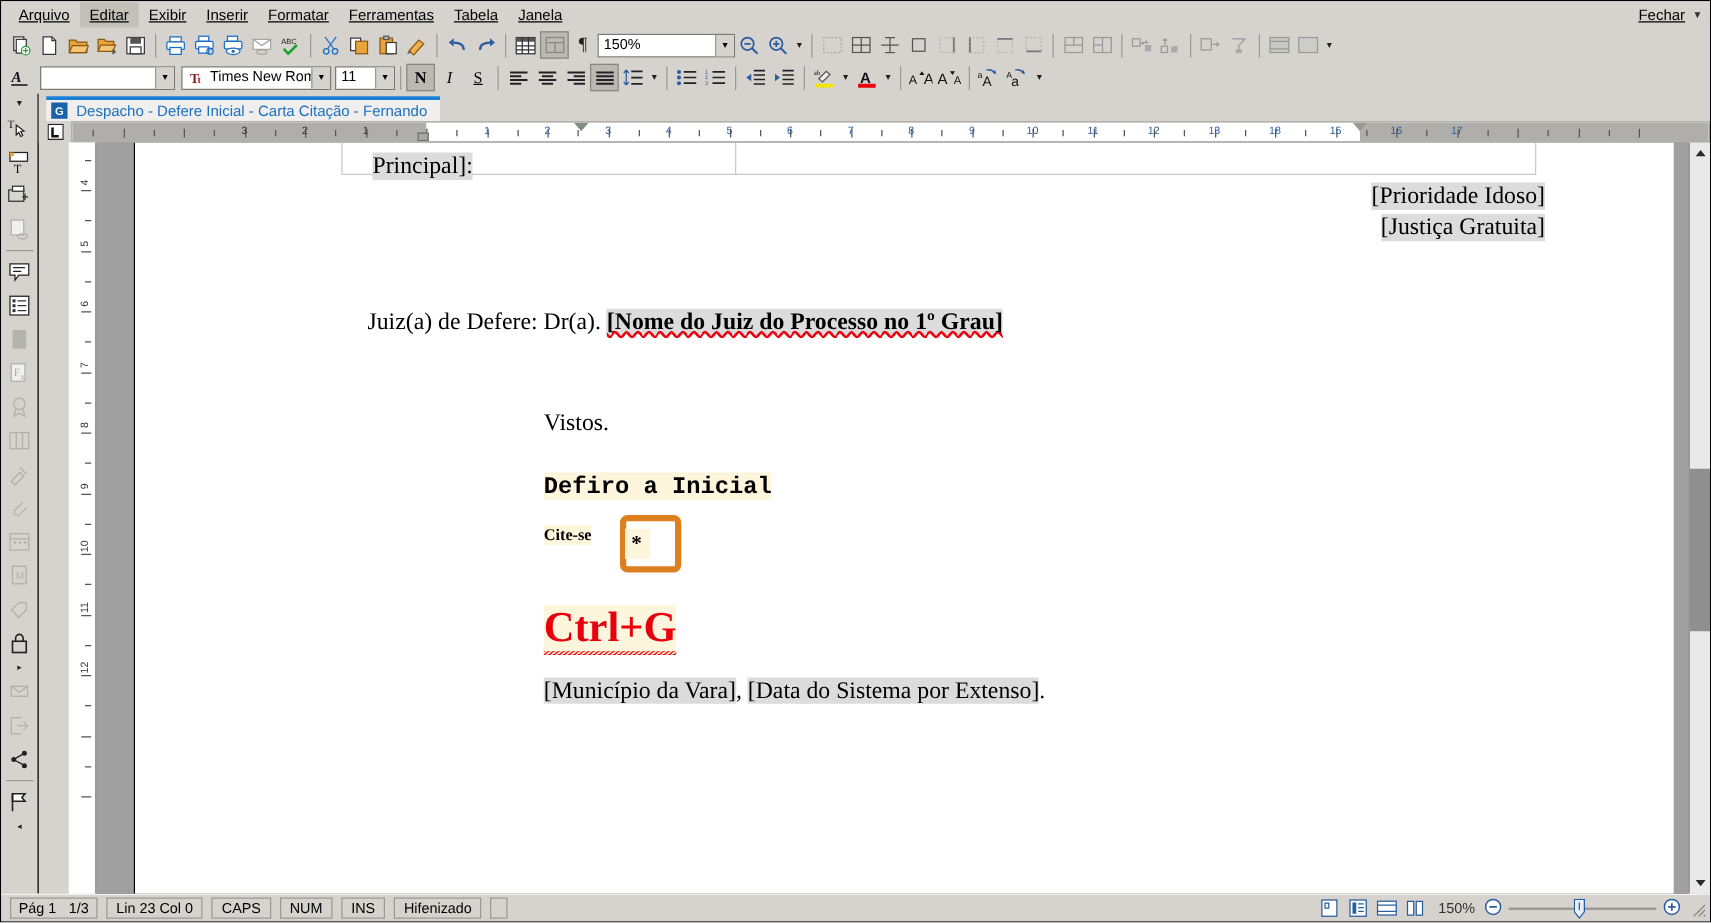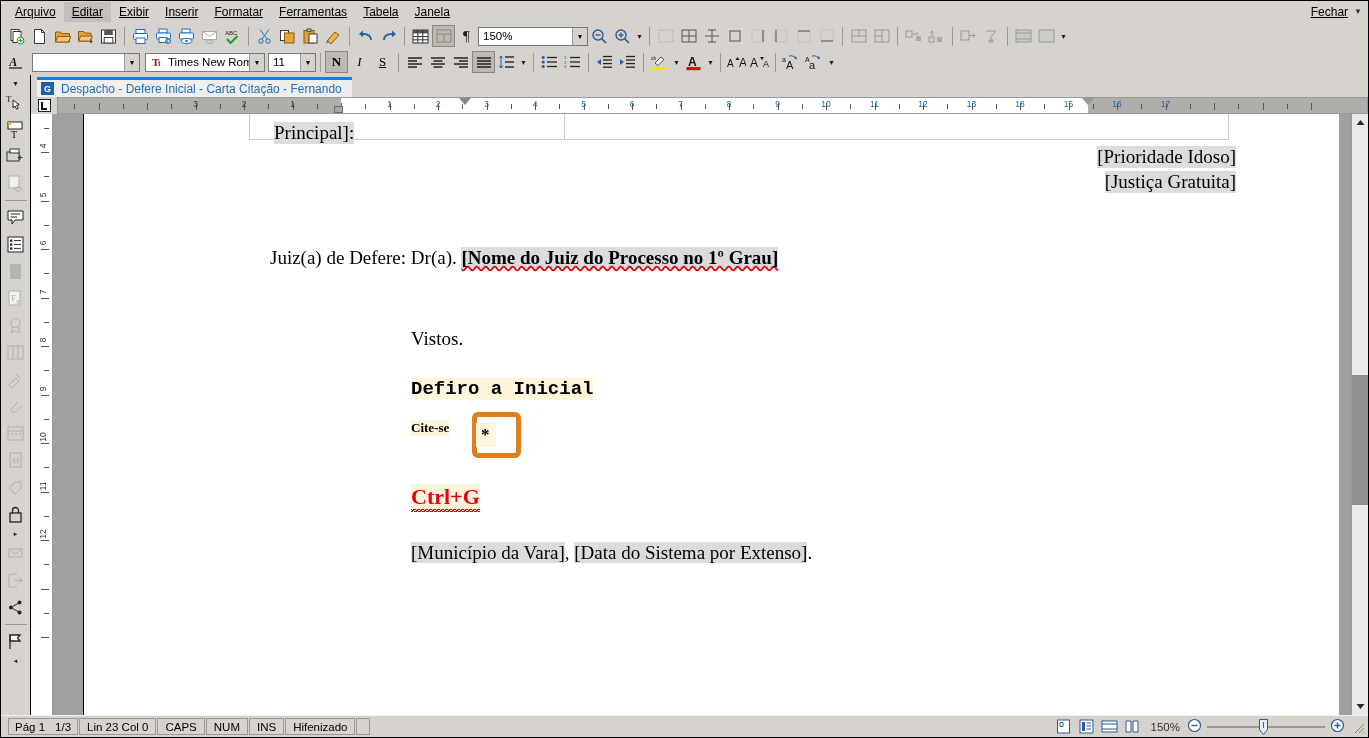--- a/index.html
+++ b/index.html
@@ -117,21 +117,21 @@
   .hruler { flex:1; position:relative; background:#ffffff; border:1px solid #9a9a94; height:17px; overflow:hidden;}
   .hruler .marg { position:absolute; top:0; bottom:0; background:#b0aeaa; }
   .hruler .tick { position:absolute; top:6px; width:1px; height:5px; background:#555; }
   .hruler .tick.major { top:5px; height:7px; }
   .hruler .num { position:absolute; top:1px; font-size:8.5px; color:#2a5d9f; transform:translateX(-50%); font-family:"Liberation Sans", sans-serif;}
   .hruler .num.dark { color:#333; }
   .indent-top { position:absolute; width:0;height:0;border-left:6px solid transparent;border-right:6px solid transparent;border-top:7px solid #7f8f7f; top:0;}
   .indent-bot { position:absolute; width:9px;height:7px;background:#a8a8a2;border:1px solid #6d6d67; bottom:0;}
 
   
-  .editorrow { flex:1; display:flex; min-height:0; }
+  .editorrow { flex:1; display:flex; min-height:0;margin-left:24px; }
   .vruler {
     width: 22px; flex:0 0 22px; background:#ffffff; border-right:1px solid #9a9a94;
     position:relative; overflow:hidden;
   }
   .vruler .vtick { position:absolute; right:3px; height:1px; background:#555; width:5px;}
   .vruler .vtick.major { width:8px; }
   .vruler .vnum { position:absolute; right:4px; font-size:8.5px; color:#333;
     writing-mode: vertical-rl; transform: rotate(180deg) translateY(50%); }
 
   .canvas { flex:1; background:#828282; position:relative; overflow:hidden; display:flex; }
@@ -173,21 +173,21 @@
   .annobox .inner { font-family:"Liberation Serif", serif; font-weight:bold; font-size:17px; }
 
   
   .statusbar {
     height: 22px; flex:0 0 22px; background:#d6d3ce; display:flex; align-items:center;
     font-size: 11.5px; color:#000; border-top:1px solid #f2f1ef;
   }
   .scell {
     height:17px; border:1px solid #9a9a94; background:#d6d3ce;
     display:flex;align-items:center;justify-content:center;
-    margin-left:1px; padding:0 7px;
+    margin-left:7px; padding:0 7px;
   }
   .scell.first { margin-left:7px; }
   .sspacer { flex:1; }
   .vwicon { width:21px;height:17px;display:flex;align-items:center;justify-content:center;margin-left:2px;}
   .zoompct { font-size:11.5px; color:#333; margin:0 7px 0 8px; }
   .zslider { display:flex; align-items:center; }
   .ztrack { width:118px; height:2px; background:#9a9a94; position:relative; }
   .zthumb { position:absolute; left:52px; top:-7px; width:9px; height:16px; }
   .grip { width:14px;height:14px;margin-left:6px;margin-right:3px; }
 </style>
@@ -944,21 +944,21 @@
               <div class="txt" style="left:327px; top:214px; font-size:19px;">Vistos.</div>
 
               <div class="txt hl b" style="left:327px; top:264px; font-size:19px;font-family:Liberation Mono, monospace;">Defiro a Inicial</div>
 
               <div class="txt hl b" style="left:327px; top:306px; font-size:13px;">Cite-se</div>
 
               <div class="annobox" style="left:388px; top:298px; width:49px; height:46px; justify-content:flex-start;">
                 <span class="inner hl" style="padding:2px 6px 2px 5px; margin-left:-1px;">*</span>
               </div>
 
-              <div class="txt hl red sq" style="left:327px; top:370px; font-size:22px;">Ctrl+G</div>
+              <div class="txt hl red sq" style="left:327px; top:370px; font-size:34px;">Ctrl+G</div>
 
               <div class="txt" style="left:327px; top:428px; font-size:19px;">
                 <span class="fld">[Município da Vara]</span><span>, </span><span class="fld">[Data do Sistema por Extenso]</span><span>.</span>
               </div>
             </div>
 
           </div>
           <div class="pageright"></div>
         </div>
 

